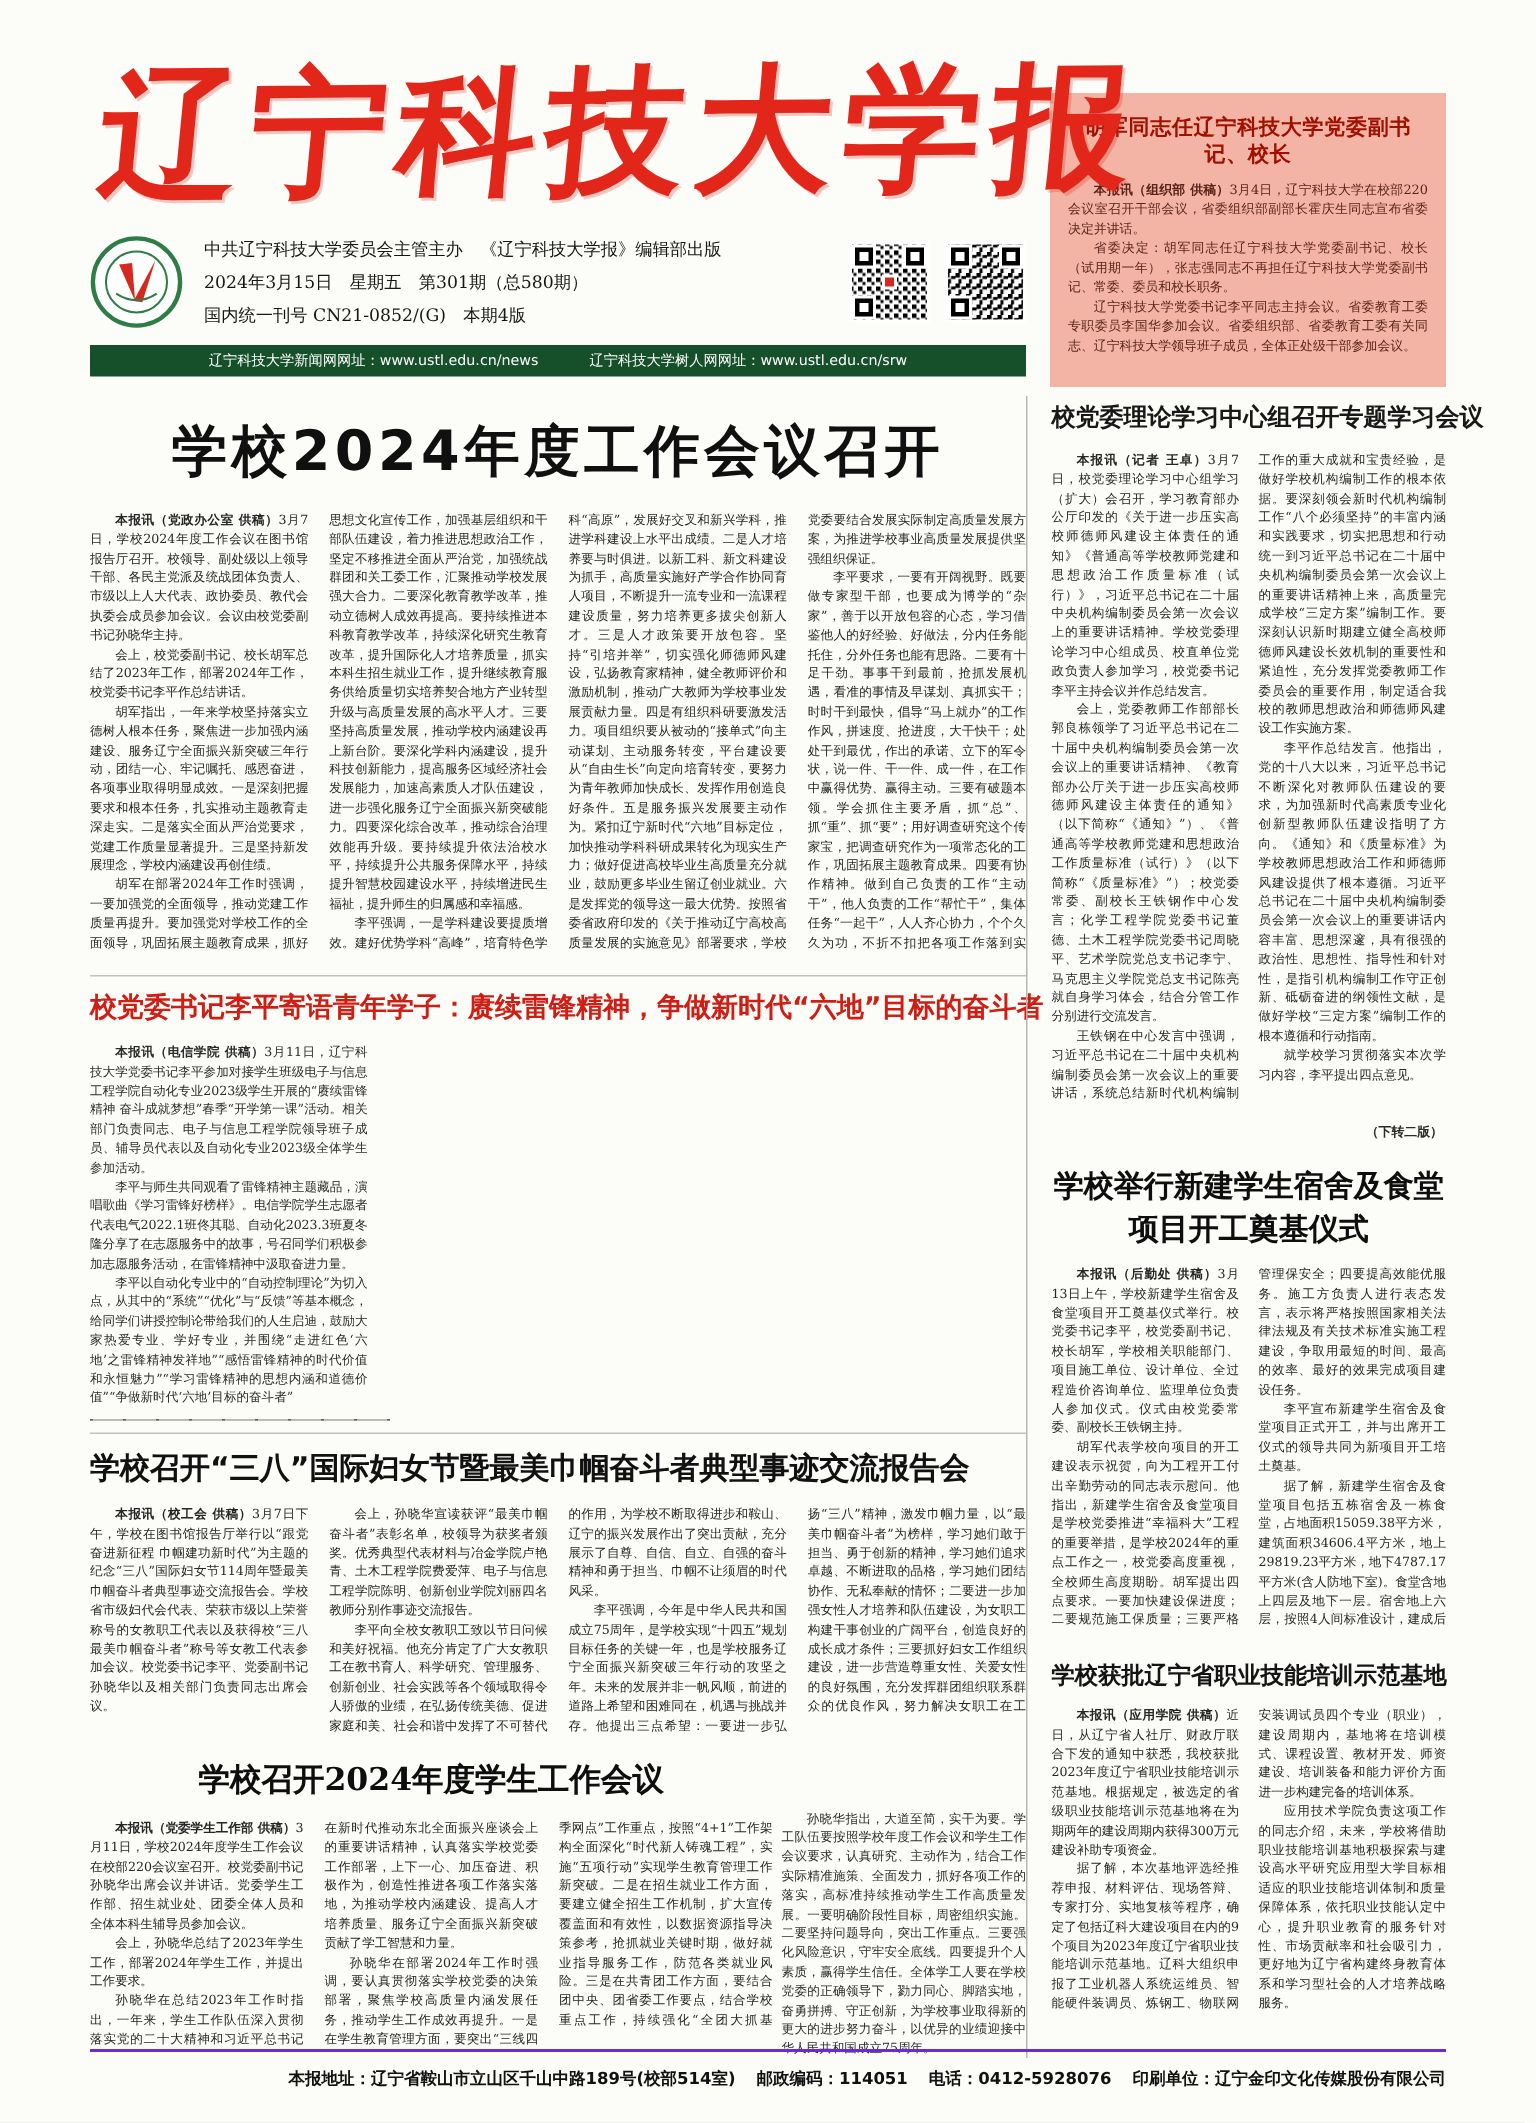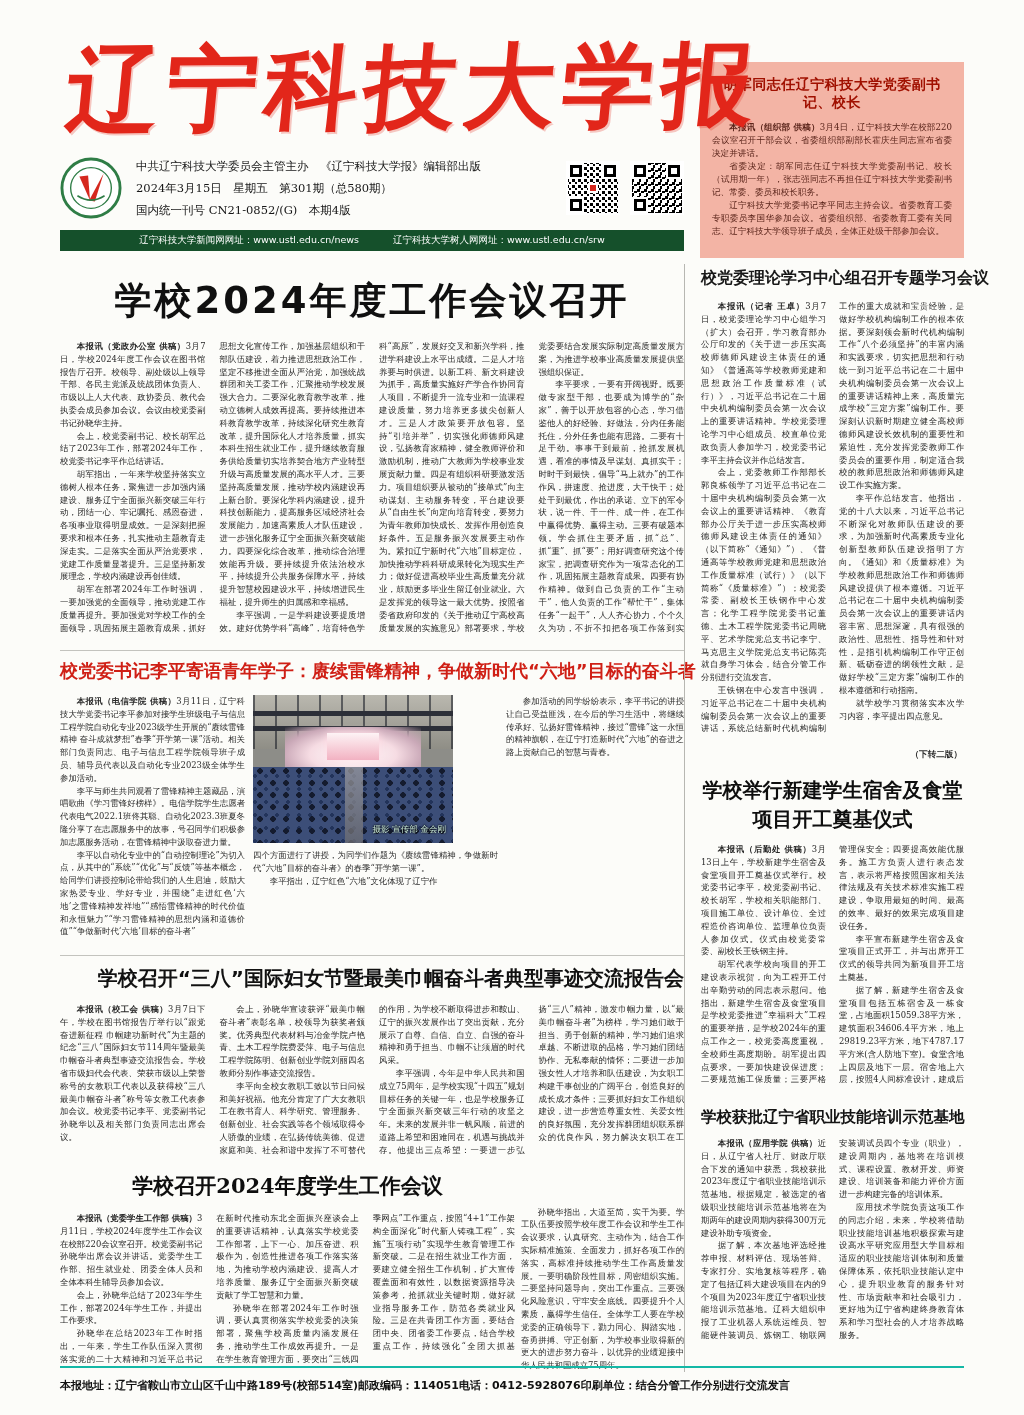--- a/index.html
+++ b/index.html
@@ -44,21 +44,21 @@
   .lead { font-weight:bold; }
   .cols { column-gap:14px; overflow:hidden; }
   .cols4 { column-count:4; }
   .cols3 { column-count:3; }
   .cols2 { column-count:2; column-gap:13px; }
   .rule { border:none; border-top:1px solid #c3c3be; margin:8px 0; }
   
   .h-main { font-family:"DejaVu Sans", sans-serif; font-weight:900; font-size:37px; letter-spacing:3px; text-align:center; color:#101010; margin:12px 0 14px; }
   .h1-body { height:302px; }
   .h-leifeng { color:#cf1f15; font-family:"DejaVu Sans", sans-serif; font-weight:bold; font-size:18px; text-align:center; white-space:nowrap; margin:6px 0 12px; }
-  .lf-body { display:flex; gap:8px; height:252px; overflow:hidden; }
+  .lf-body { display:flex; gap:8px; height:252px; overflow:hidden;flex-direction:column; }
   .lf-left { width:185px; }
   .lf-center { width:245px; }
   .lf-right { flex:1; }
   .lf-body p { margin:0; font-size:8.4px; line-height:12.8px; text-align:justify; }
   
   .photo { position:relative; width:200px; height:148px; background:#8d8d88; overflow:hidden; margin-bottom:6px; }
   .ph-ceiling { position:absolute; left:0; right:0; top:0; height:54px;
     background:repeating-linear-gradient(90deg, rgba(18,22,32,.55) 0 2px, rgba(0,0,0,0) 2px 22px),
                linear-gradient(#bab8af,#8f8e86); }
   .ph-ceiling::after { content:""; position:absolute; left:0; right:0; top:16px; height:5px;
@@ -69,42 +69,42 @@
     background:linear-gradient(#fdf3f5,#f2b2c2); box-shadow:0 0 9px rgba(255,218,228,.95); }
   .ph-crowd { position:absolute; left:0; right:0; bottom:0; height:76px; background-color:#3c4e78;
     background-image:radial-gradient(circle 3px at 7px 4px, #141b2e 85%, rgba(0,0,0,0)),
                      radial-gradient(circle 2px at 2px 9px, #22335a 85%, rgba(0,0,0,0));
     background-size:13px 12px, 11px 13px; }
   .ph-crowd::after { content:""; position:absolute; left:46%; width:9%; top:0; bottom:0;
     background:linear-gradient(#9a9aa0,#6d6d72); opacity:.75; }
   .photo-cap { position:absolute; right:7px; bottom:7px; font-size:8.5px; color:#cdeede;
     text-shadow:0 0 2px #000, 0 0 2px #000; }
   
-  .h-women { font-family:"DejaVu Sans", sans-serif; font-weight:bold; font-size:20px; text-align:right; color:#111; margin:9px 0 11px; }
+  .h-women { font-family:"DejaVu Sans", sans-serif; font-weight:bold; font-size:20px; text-align:left; color:#111; margin:9px 0 11px; }
   .women-body { height:155px; }
   
   .stu-row { display:flex; gap:6px; margin-top:10px;align-items:flex-end; }
   .stu-main { width:455px; }
   .stu-side { flex:1; padding-top:6px; }
   .stu-side p { margin:0; font-size:8.4px; line-height:12.8px; text-align:justify; }
   .h-student { font-family:"DejaVu Serif", serif; font-weight:bold; font-size:21px; text-align:center; margin:4px 0 12px; color:#0e0e0e; }
   .stu-body { height:160px; }
   
   .h-theory { font-family:"DejaVu Sans", sans-serif; font-weight:bold; font-size:16px; text-align:center; color:#181818; white-space:nowrap; margin:4px 0 11px; }
   .theory-body { height:446px; }
   .turn-note { text-align:right; font-size:8.6px; font-weight:bold; margin:3px 2px 0 0; }
   .h-dorm { font-family:"DejaVu Serif", serif; font-weight:bold; font-size:20px; line-height:29px; text-align:center; color:#0e0e0e; margin:15px 0 9px; }
   .dorm-body { height:252px; }
   .h-training { font-family:"DejaVu Sans", sans-serif; font-weight:bold; font-size:15.5px; text-align:center; color:#141414; white-space:nowrap; margin:12px 0 9px; }
   .training-body { height:212px; }
   
   .page-footer { position:absolute; left:60px; right:60px; bottom:22px;
-    border-top:2px solid #14b8a6; padding-top:10px;
-    display:flex; justify-content:flex-start;
-    font-size:11px; font-weight:bold; color:#111; font-family:"DejaVu Sans", sans-serif; }
+    border-top:2px solid #6d28d9; padding-top:10px;
+    display:flex; justify-content:flex-end;
+    font-size:11px; font-weight:bold; color:#111; font-family:"DejaVu Sans", sans-serif;gap:14px; }
 </style>
 </head>
 <body>
 
 <div class="page">
 
   <div class="top-row">
     <div class="mast-left">
       <div class="mast-title">辽宁科技大学报</div>
       <div class="mast-info">
@@ -308,16 +308,16 @@
         </div>
       </section>
 
     </div>
   </div>
 
   <div class="page-footer">
     <span>本报地址：辽宁省鞍山市立山区千山中路189号(校部514室)</span>
     <span>邮政编码：114051</span>
     <span>电话：0412-5928076</span>
-    <span>印刷单位：结合分管工作分别进行交流发言</span>
+    <span>印刷单位：辽宁金印文化传媒股份有限公司</span>
   </div>
 
 </div>
 
 </body></html>

